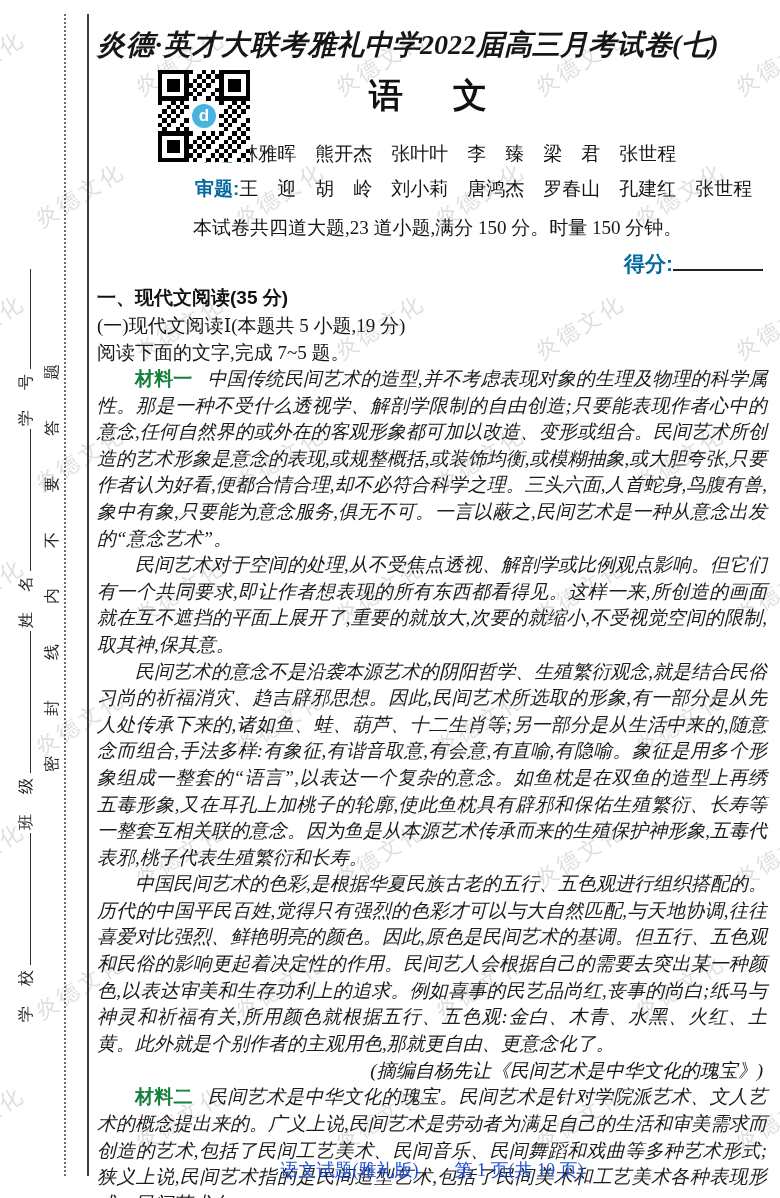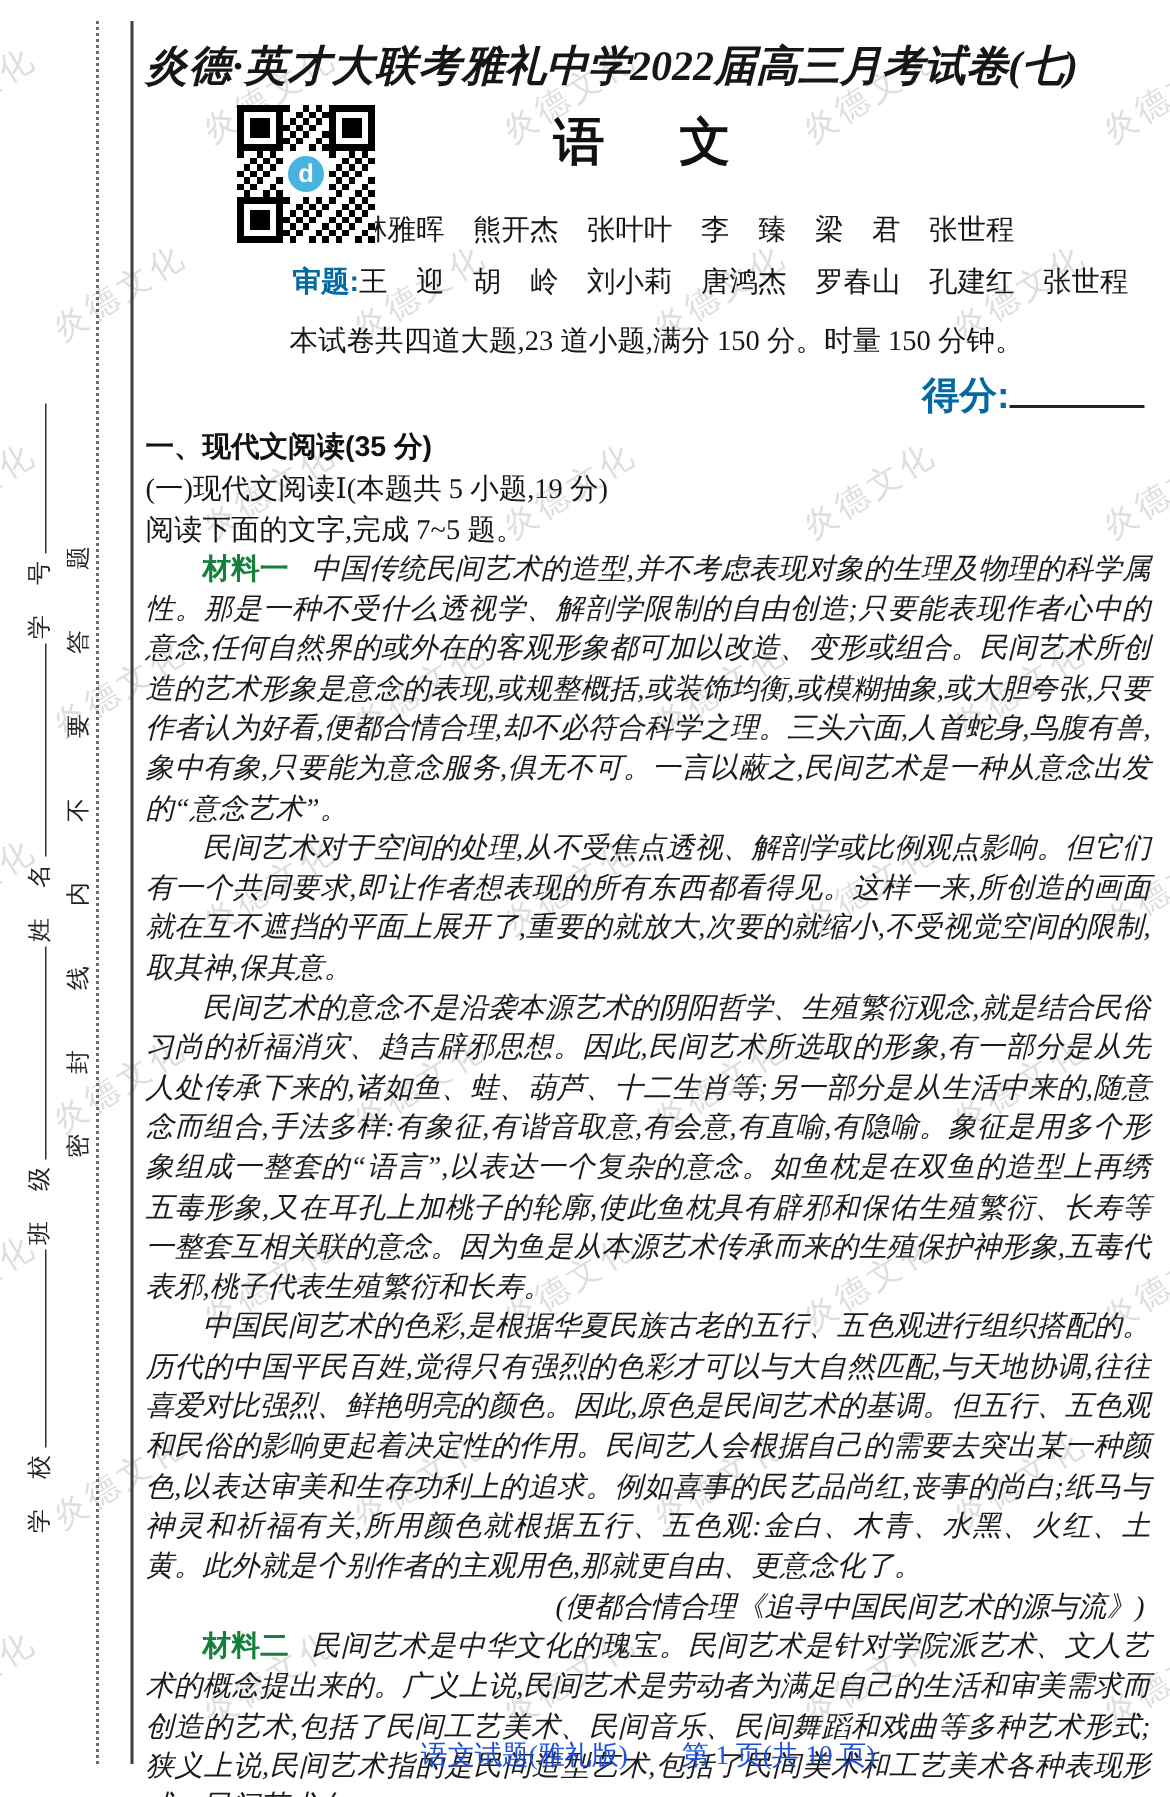--- a/index.html
+++ b/index.html
@@ -44,21 +44,21 @@
     font-size:17px; line-height:24px; text-align:center;
   }
   .subject-title {
     margin:8px 0 0 0; text-align:center; font-size:34px; line-height:46px;
     font-family:"Liberation Sans","DejaVu Sans",sans-serif; font-weight:800; letter-spacing:8px; color:#111;
   }
   .staff-line { margin:0 0 0 98px; font-size:19px; line-height:35px; }
   .staff-line.first { margin-top:18px; }
   .hdr-label { font-family:"Liberation Sans",sans-serif; font-weight:800; color:#0369a1; }
   .exam-info { margin:6px 0 0 96px; font-size:19px; line-height:32px; }
-  .score-line { margin-top:4px; text-align:right; font-size:25px; line-height:32px; padding-right:4px; }
+  .score-line { margin-top:4px; text-align:right; font-size:21px; line-height:32px; padding-right:4px; }
   .score-blank { display:inline-block; width:90px; border-bottom:2px solid #222; height:17px; }
   .sec-title { margin-top:4px; font-family:"Liberation Sans",sans-serif; font-weight:800; font-size:19px; line-height:28px; color:#111; }
   .part-title, .instruction { font-size:19px; line-height:27px; }
   .mat { margin:0; font-size:19px; line-height:26.6px; text-align:justify; text-indent:2em; font-style:italic; color:#1b1b1b; }
   .mat-label { font-style:normal; font-family:"Liberation Sans",sans-serif; font-weight:800; margin-right:15px; color:#15803d; }
   .attribution { font-size:19px; line-height:27px; font-style:italic; text-align:right; padding-right:4px; }
   .footer { position:absolute; left:97px; bottom:16px; width:670px; text-align:center; font-size:18px; z-index:3; color:#1d4ed8; }
 </style>
 </head>
 <body>
@@ -262,21 +262,21 @@
 
     <div class="sec-title">一、现代文阅读(35 分)</div>
     <div class="part-title">(一)现代文阅读Ⅰ(本题共 5 小题,19 分)</div>
     <div class="instruction">阅读下面的文字,完成 7~5 题。</div>
 
     <p class="mat"><b class="mat-label">材料一</b><span>中国传统民间艺术的造型,并不考虑表现对象的生理及物理的科学属性。那是一种不受什么透视学、解剖学限制的自由创造;只要能表现作者心中的意念,任何自然界的或外在的客观形象都可加以改造、变形或组合。民间艺术所创造的艺术形象是意念的表现,或规整概括,或装饰均衡,或模糊抽象,或大胆夸张,只要作者认为好看,便都合情合理,却不必符合科学之理。三头六面,人首蛇身,鸟腹有兽,象中有象,只要能为意念服务,俱无不可。一言以蔽之,民间艺术是一种从意念出发的“意念艺术”。</span></p>
     <p class="mat">民间艺术对于空间的处理,从不受焦点透视、解剖学或比例观点影响。但它们有一个共同要求,即让作者想表现的所有东西都看得见。这样一来,所创造的画面就在互不遮挡的平面上展开了,重要的就放大,次要的就缩小,不受视觉空间的限制,取其神,保其意。</p>
     <p class="mat">民间艺术的意念不是沿袭本源艺术的阴阳哲学、生殖繁衍观念,就是结合民俗习尚的祈福消灾、趋吉辟邪思想。因此,民间艺术所选取的形象,有一部分是从先人处传承下来的,诸如鱼、蛙、葫芦、十二生肖等;另一部分是从生活中来的,随意念而组合,手法多样:有象征,有谐音取意,有会意,有直喻,有隐喻。象征是用多个形象组成一整套的“语言”,以表达一个复杂的意念。如鱼枕是在双鱼的造型上再绣五毒形象,又在耳孔上加桃子的轮廓,使此鱼枕具有辟邪和保佑生殖繁衍、长寿等一整套互相关联的意念。因为鱼是从本源艺术传承而来的生殖保护神形象,五毒代表邪,桃子代表生殖繁衍和长寿。</p>
     <p class="mat">中国民间艺术的色彩,是根据华夏民族古老的五行、五色观进行组织搭配的。历代的中国平民百姓,觉得只有强烈的色彩才可以与大自然匹配,与天地协调,往往喜爱对比强烈、鲜艳明亮的颜色。因此,原色是民间艺术的基调。但五行、五色观和民俗的影响更起着决定性的作用。民间艺人会根据自己的需要去突出某一种颜色,以表达审美和生存功利上的追求。例如喜事的民艺品尚红,丧事的尚白;纸马与神灵和祈福有关,所用颜色就根据五行、五色观:金白、木青、水黑、火红、土黄。此外就是个别作者的主观用色,那就更自由、更意念化了。</p>
 
-    <div class="attribution">(便都合情合理《追寻中国民间艺术的源与流》)</div>
+    <div class="attribution">(摘编自杨先让《民间艺术是中华文化的瑰宝》)</div>
 
     <p class="mat"><b class="mat-label">材料二</b><span>民间艺术是中华文化的瑰宝。民间艺术是针对学院派艺术、文人艺术的概念提出来的。广义上说,民间艺术是劳动者为满足自己的生活和审美需求而创造的艺术,包括了民间工艺美术、民间音乐、民间舞蹈和戏曲等多种艺术形式;狭义上说,民间艺术指的是民间造型艺术,包括了民间美术和工艺美术各种表现形式。民间艺术在</span></p>
 
   </div>
 
   <div class="footer">语文试题(雅礼版)　　第 1 页(共 10 页)</div>
 
 </div>
 
 </body></html>

